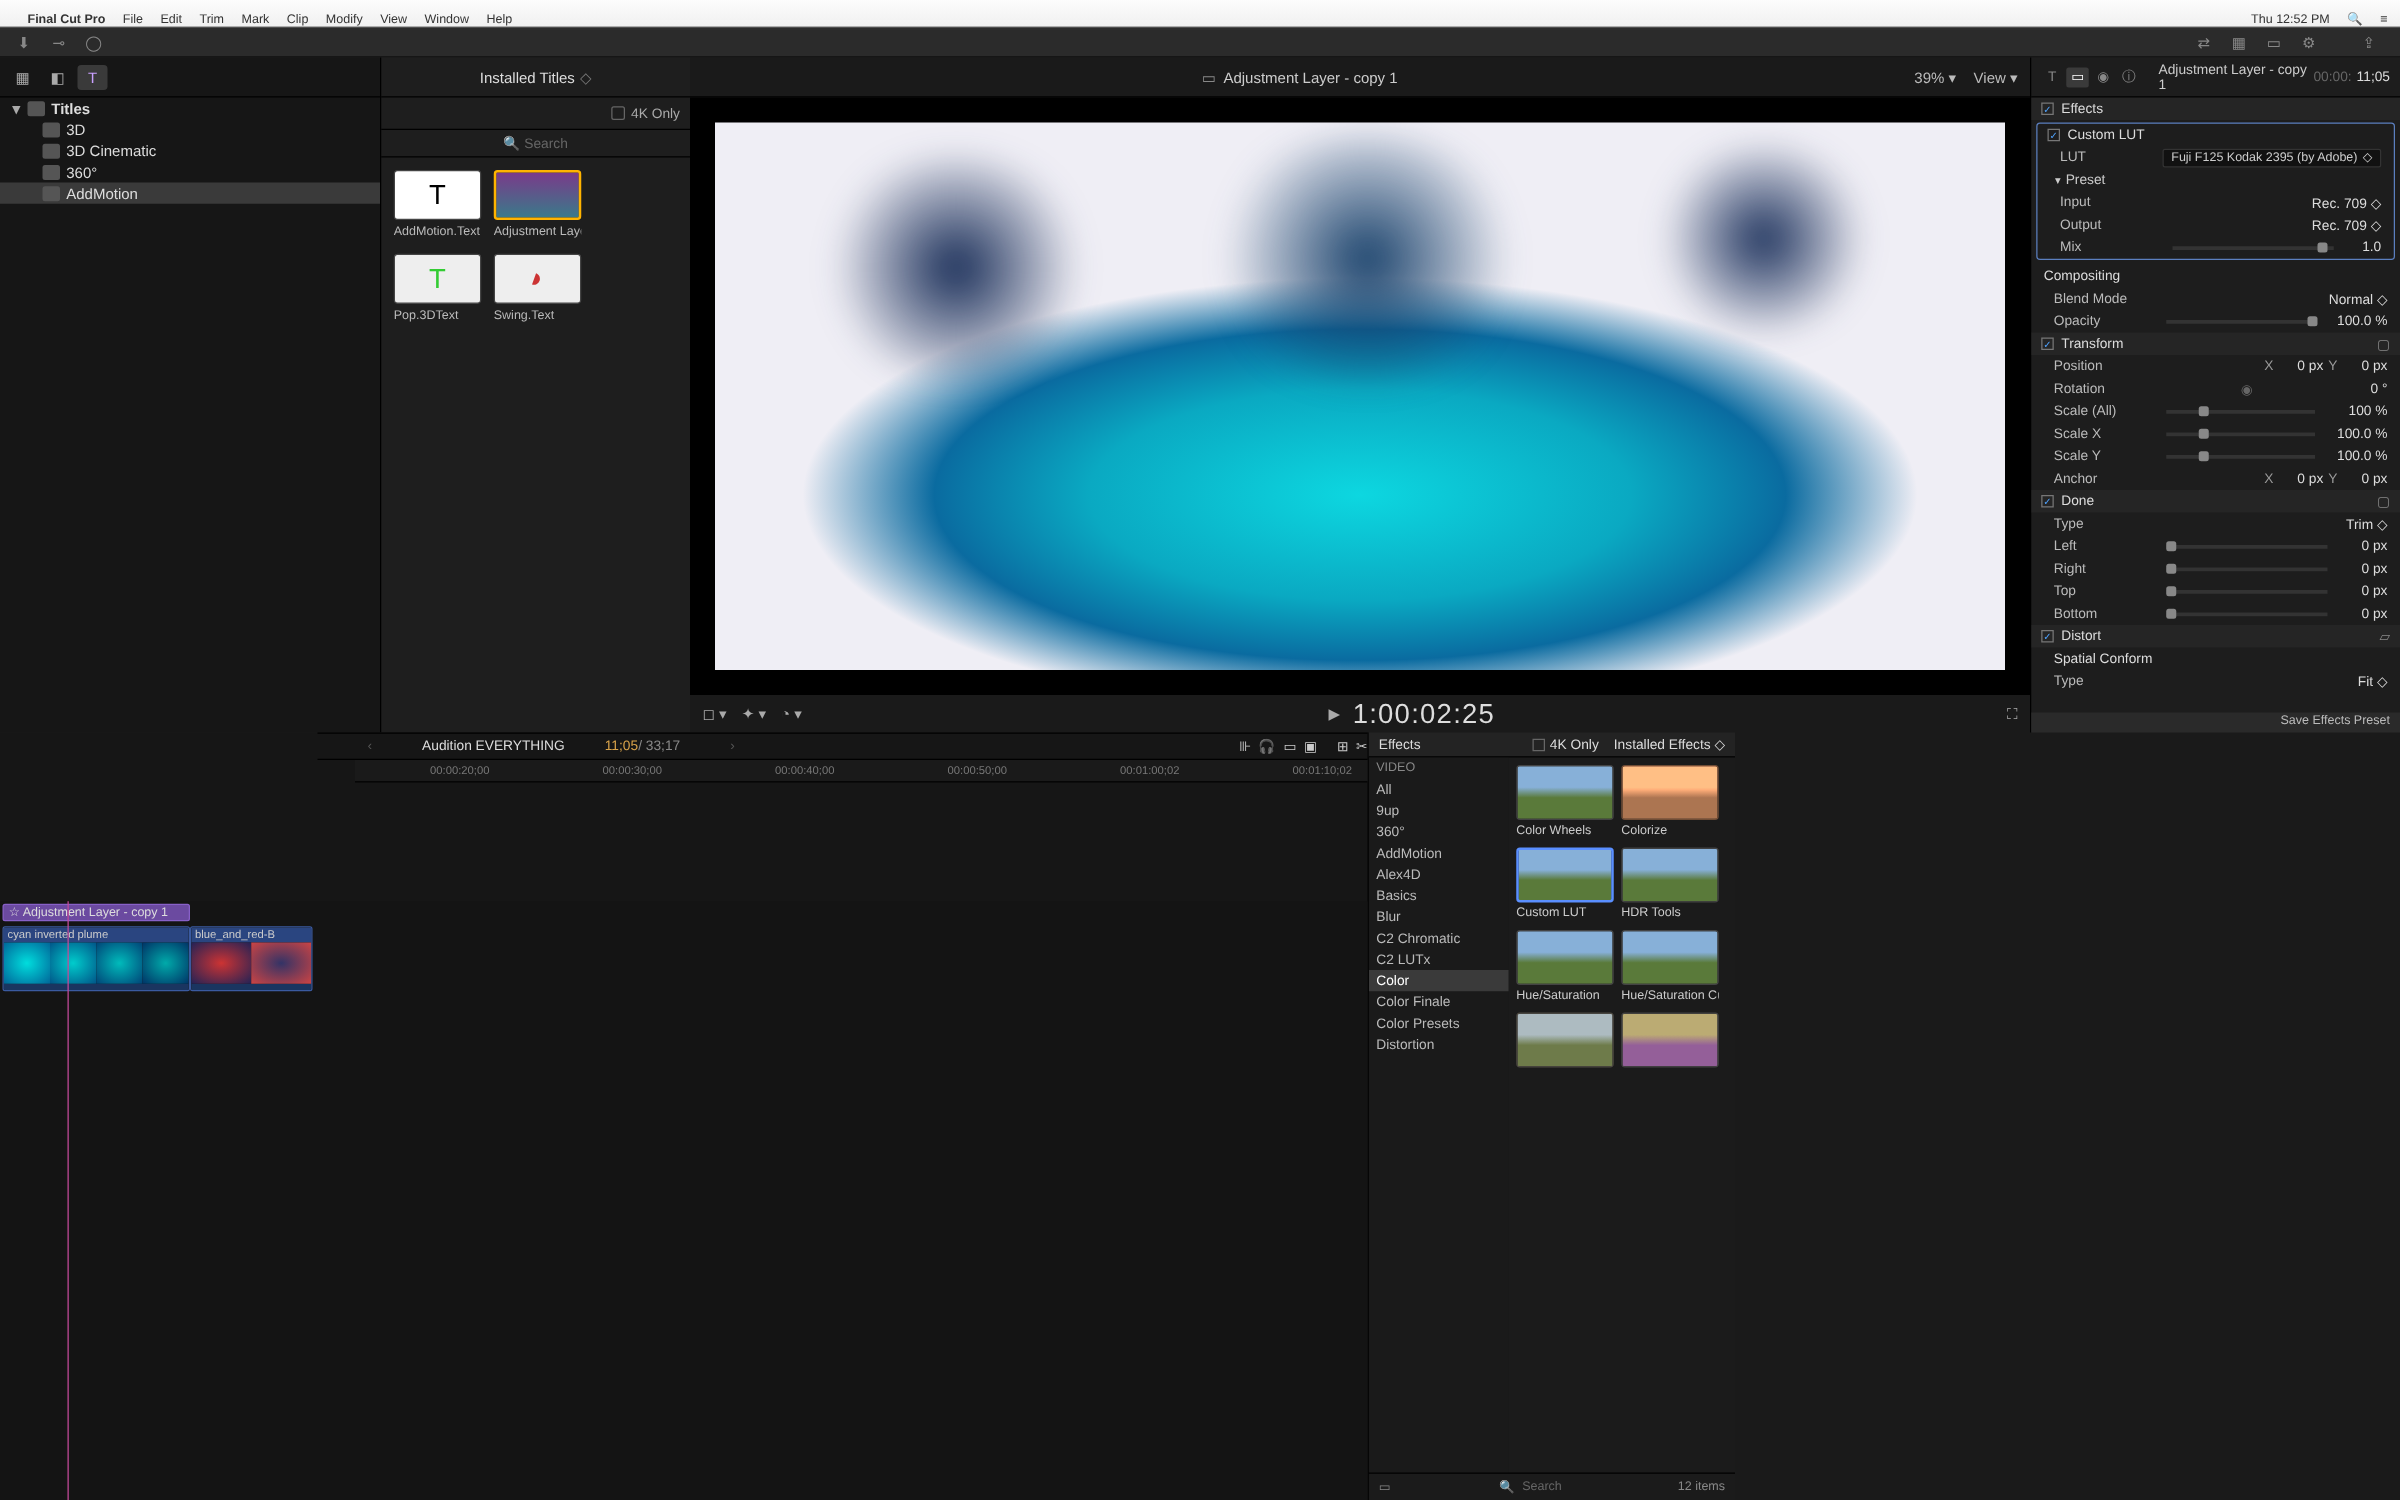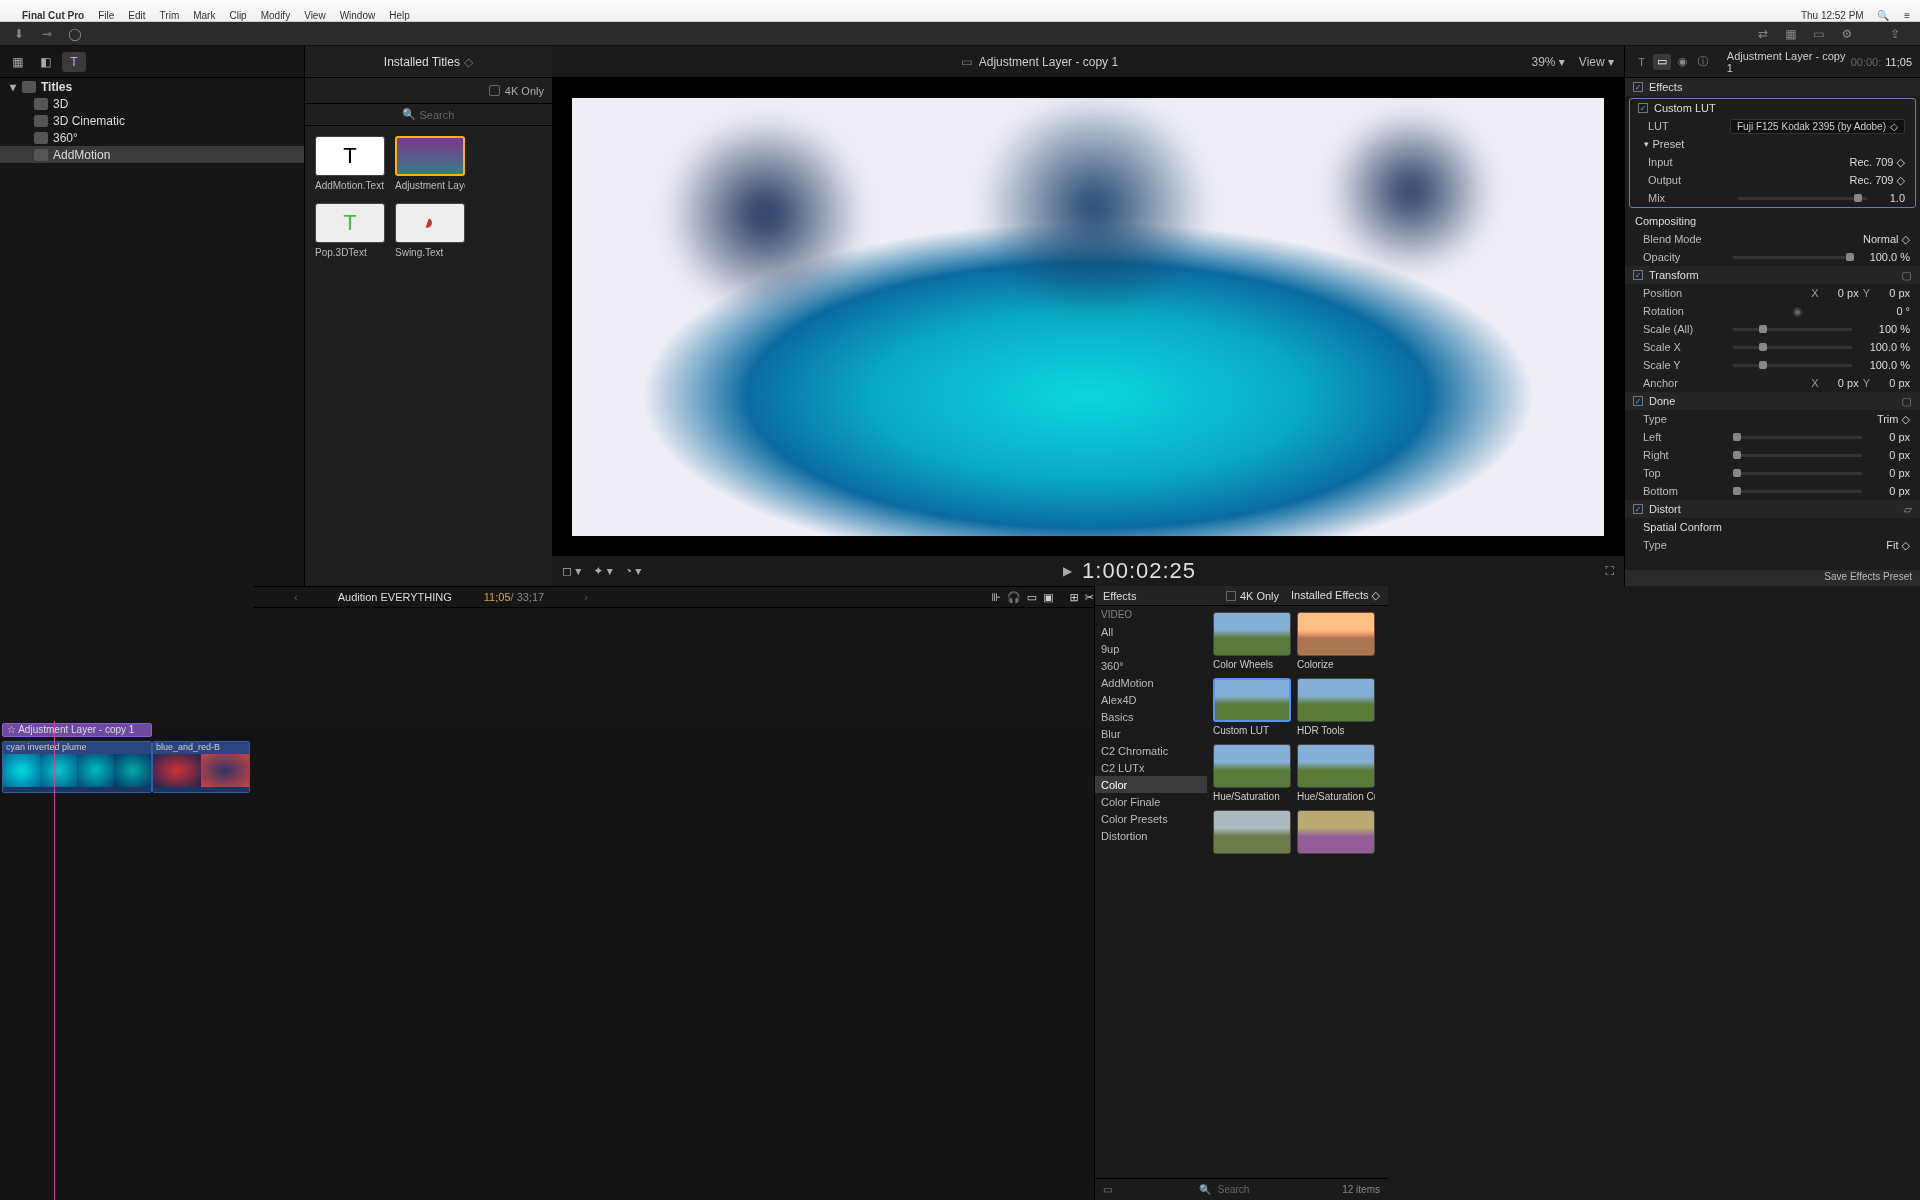--- a/index.html
+++ b/index.html
@@ -434,20 +434,28 @@
         <span class="r-arrow">›</span>
         <div class="tl-icons" style="position:static;margin-left:auto">
           <span>⊪</span>
           <span>🎧</span>
           <span>▭</span>
           <span>▣</span>
           <span style="margin-left:10px">⊞</span>
           <span>✂</span>
         </div>
       </div>
+      <div class="ruler" style="position:absolute;left:254px;right:0;top:22px">
+        <span style="left:60px">00:00:20;00</span>
+        <span style="left:198px">00:00:30;00</span>
+        <span style="left:336px">00:00:40;00</span>
+        <span style="left:474px">00:00:50;00</span>
+        <span style="left:612px">00:01:00;02</span>
+        <span style="left:750px">00:01:10;02</span>
+      </div>
     </div>
 
     <div class="tracks">
       <div class="title-clip">☆ <span>Adjustment Layer - copy 1</span></div>
       <div class="vid-track">
         <div class="clip" style="width:150px">
           <div class="clip-head">cyan inverted plume</div>
           <div class="clip-body">
               <div class="clip-seg" style="background:radial-gradient(#0dd,#069)"></div>
               <div class="clip-seg" style="background:radial-gradient(#0cc,#058)"></div>

